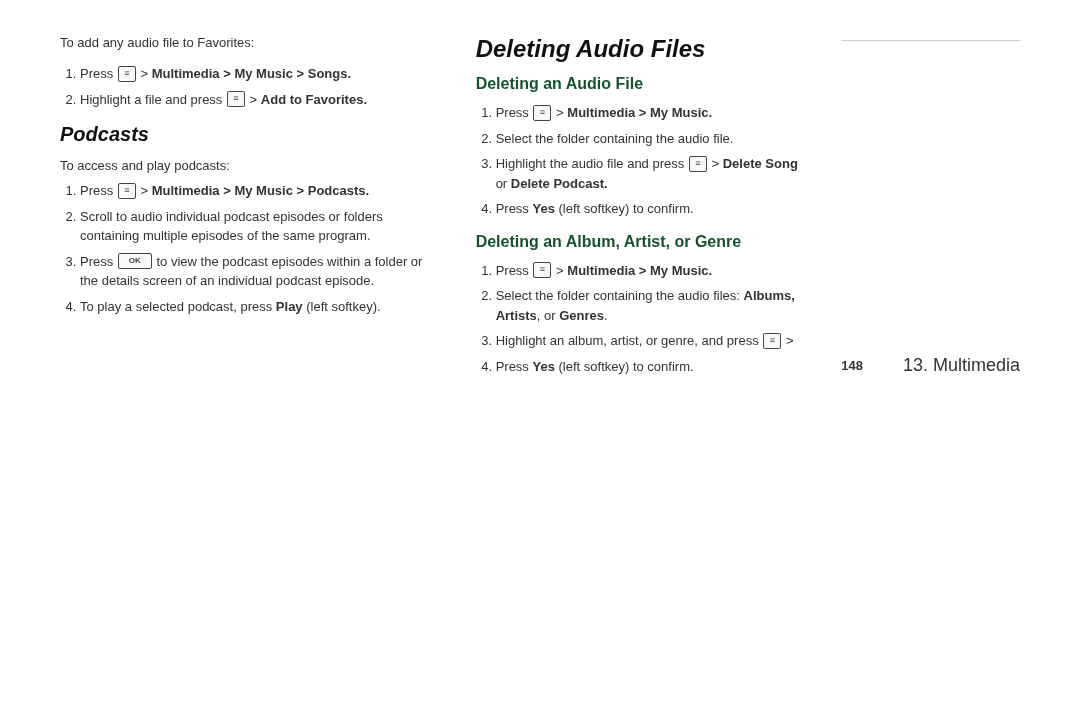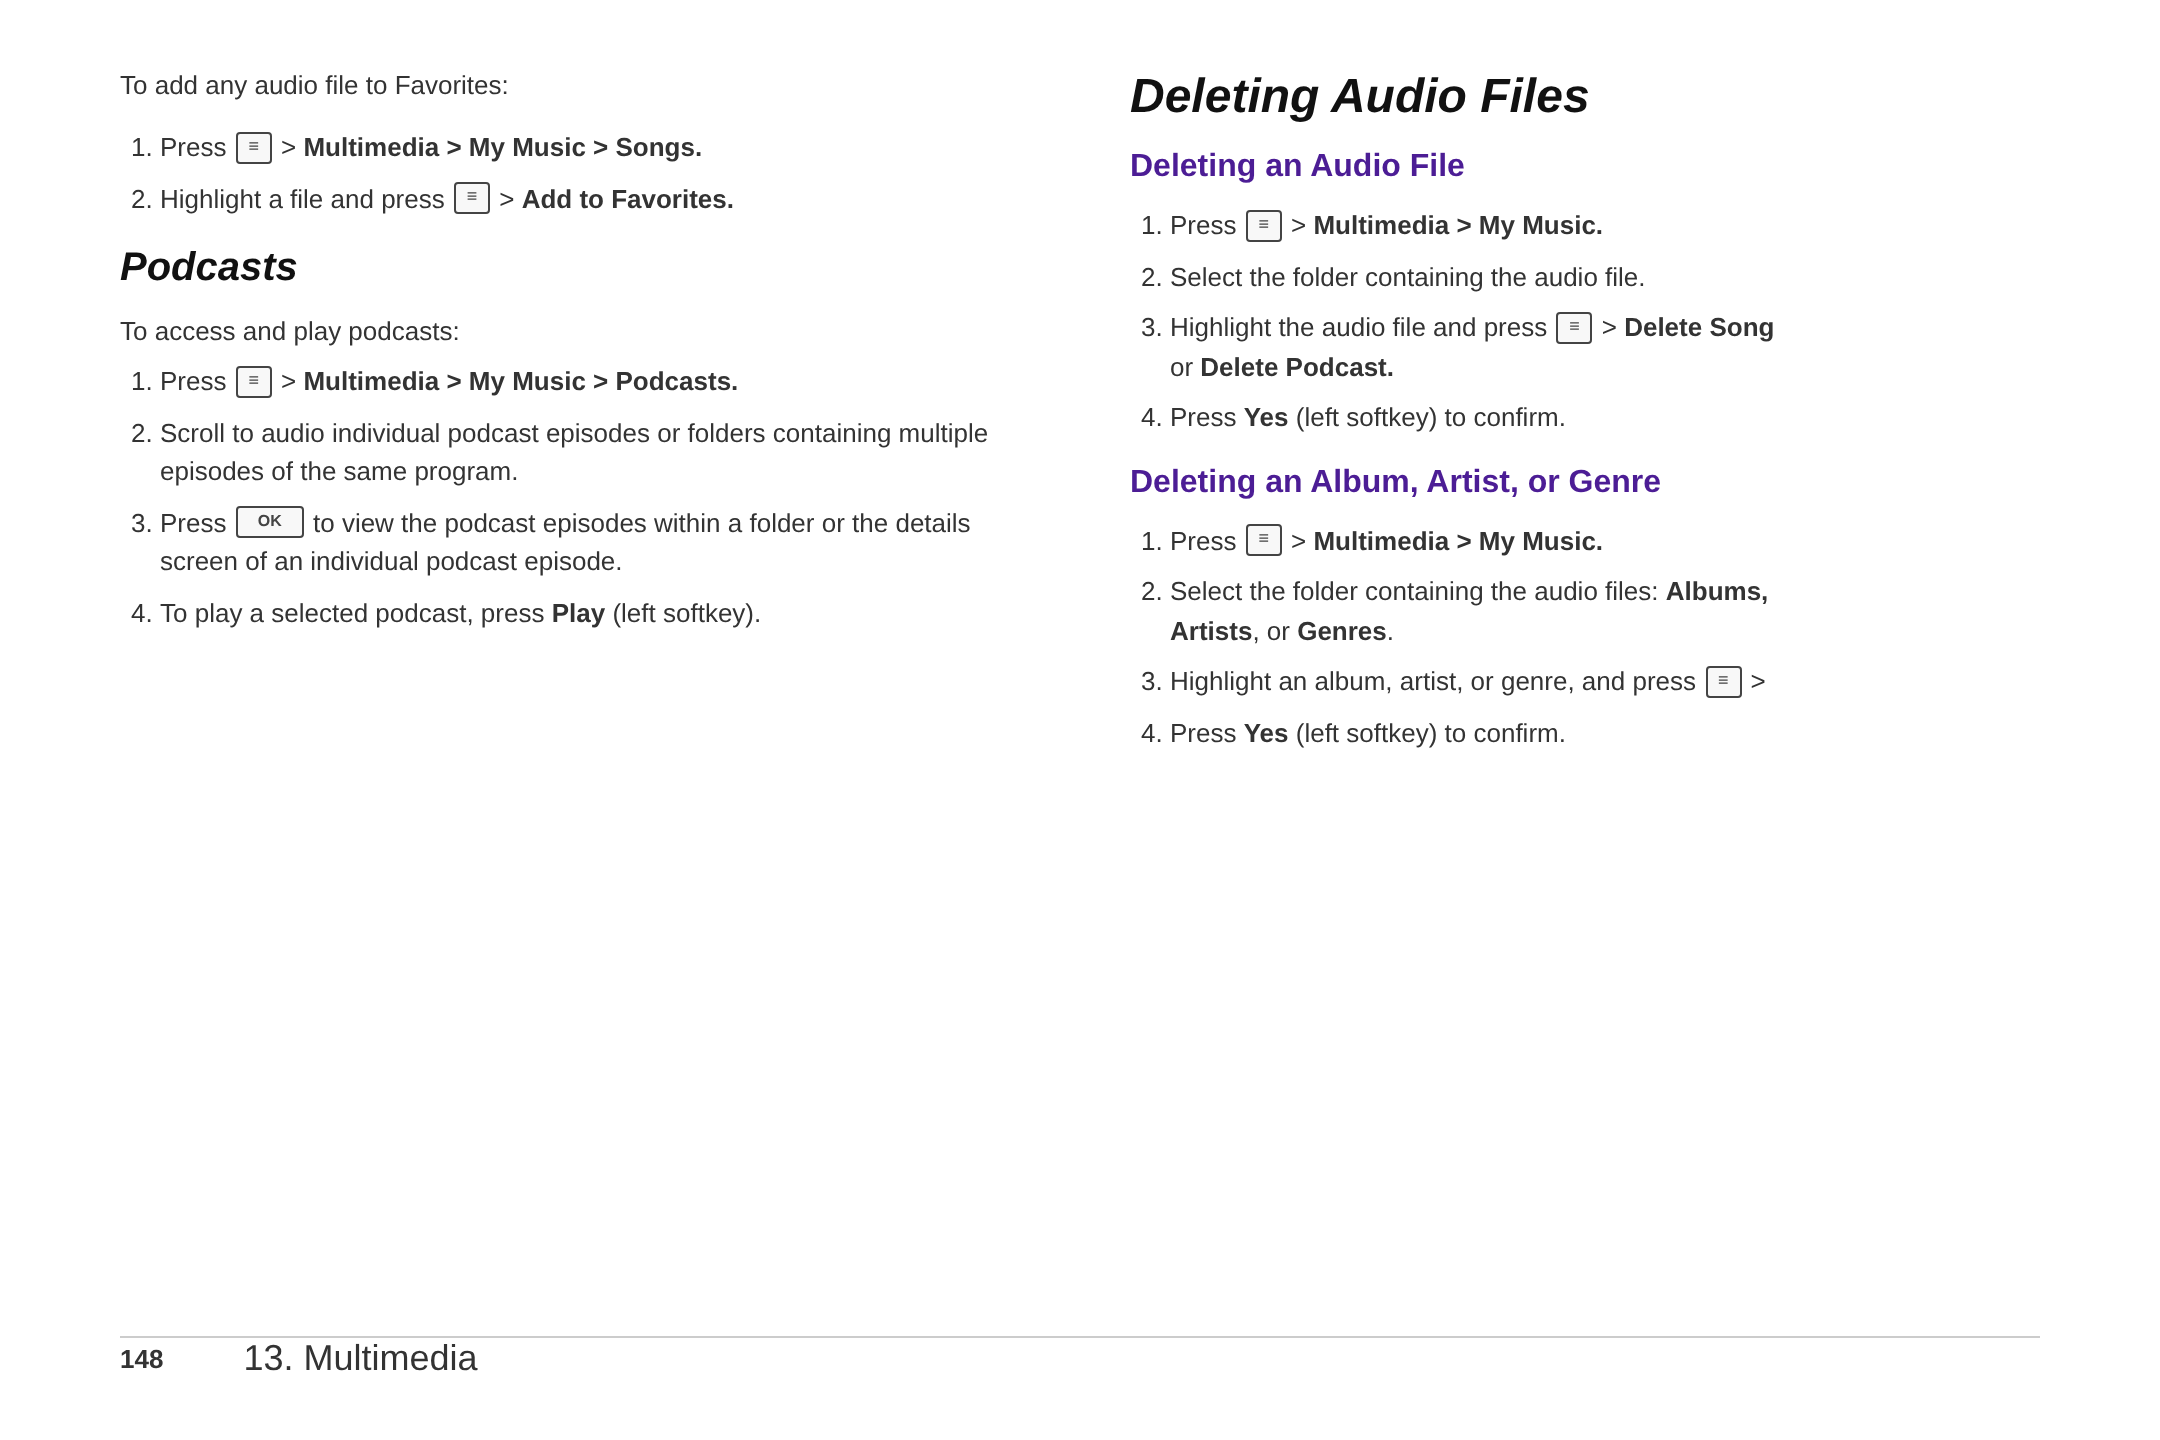--- a/index.html
+++ b/index.html
@@ -16,21 +16,21 @@
       font-size: 14px;
       color: #222222;
       overflow: hidden;
     }
 
     .page-container {
       width: 1080px;
       height: 720px;
       padding: 30px 60px 30px 60px;
       display: flex;
-      flex-direction: column;
+      flex-direction: row;
     }
 
     .content-area {
       display: flex;
       flex: 1;
       gap: 50px;
     }
 
     .left-column {
       flex: 1;
@@ -52,21 +52,21 @@
       font-style: italic;
       font-size: 20px;
       font-weight: bold;
       color: #111;
       margin-bottom: 12px;
     }
 
     .section-title-bold {
       font-size: 16px;
       font-weight: bold;
-      color: #4c1d95;
+      color: #14532d;
       margin-bottom: 10px;
     }
 
     .deleting-title {
       font-style: italic;
       font-size: 24px;
       font-weight: bold;
       color: #111;
       margin-bottom: 12px;
     }

